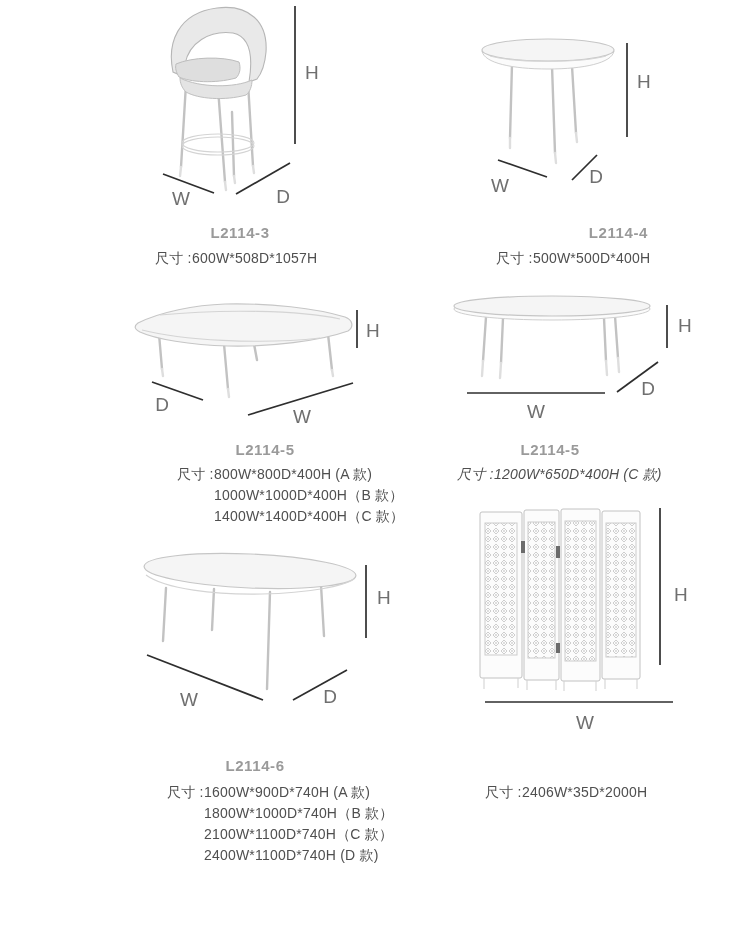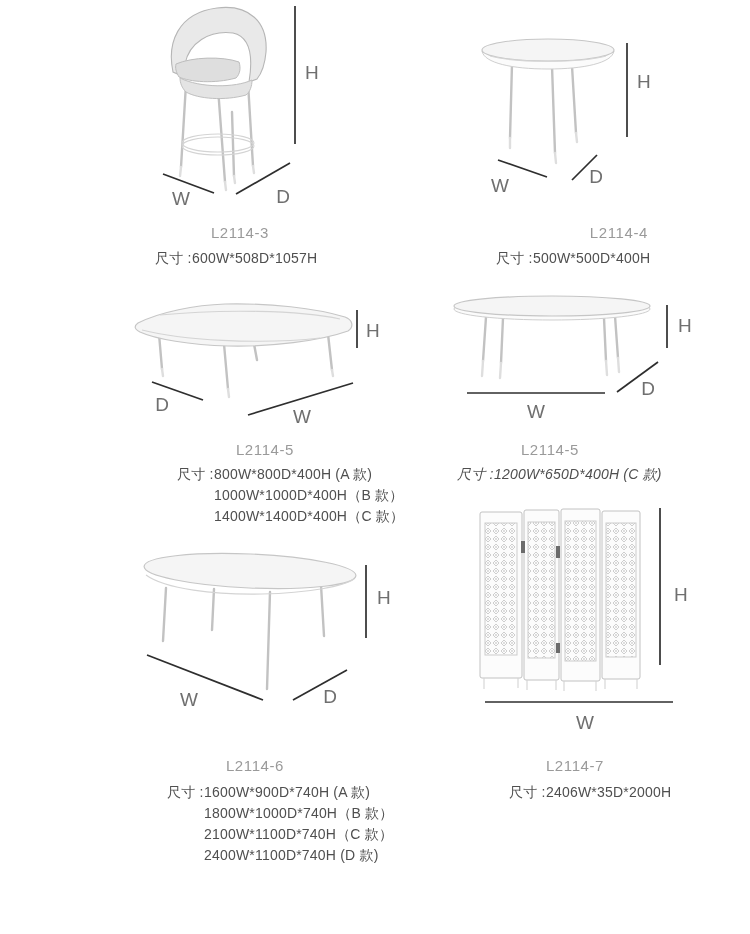--- a/index.html
+++ b/index.html
@@ -1,21 +1,21 @@
 <!DOCTYPE html>
 <html style="--dim_line: #2e2e2e; --label_text: #6f6f6f; --title_text: #9a9a9a; --spec_text: #4f4f4f; --sketch_stroke: #c6c6c6;"><head>
 <meta charset="utf-8">
 <style>
   html,body{margin:0;padding:0;background:#ffffff;}
   .page{position:relative;width:750px;height:934px;background:#ffffff;overflow:hidden;
         font-family:"Liberation Sans","DejaVu Sans",sans-serif;}
   figure.card{position:absolute;margin:0;padding:0;}
   figure.card svg{position:absolute;display:block;}
   .model{position:absolute;font-size:15px;letter-spacing:.6px;color:var(--title_text,#9a9a9a);
-         text-align:center;white-space:nowrap;}
+         text-align:center;white-space:nowrap;font-weight:bold;}
   .specs{position:absolute;font-size:14px;line-height:21px;letter-spacing:.2px;
          color:var(--spec_text,#4f4f4f);white-space:nowrap;}
   .spec-label{display:inline-block;width:37px;}
   .spec-row.cont{padding-left:37px;}
   
   .sk-top{fill:#f5f5f5;stroke:var(--sketch_stroke,#c6c6c6);stroke-width:1.2;}
   .sk-top2{fill:#fbfbfb;stroke:#cfcfcf;stroke-width:1;}
   .sk-leg{stroke:#c2c2c2;stroke-width:2.4;fill:none;stroke-linecap:round;}
   .sk-tip{stroke:#dedede;stroke-width:2.4;fill:none;stroke-linecap:round;}
   .sk-thin{stroke:#d4d4d4;stroke-width:1.1;fill:none;}
@@ -212,19 +212,18 @@
         </g>
         <rect x="61" y="46" width="4" height="12" fill="#6b6b6b"></rect>
         <rect x="96" y="51" width="4" height="12" fill="#6b6b6b"></rect>
         <rect x="96" y="148" width="4" height="10" fill="#6b6b6b"></rect>
       </g>
       <line class="dim" x1="200" y1="13" x2="200" y2="170"></line>
       <text class="dimlabel" x="214" y="106">H</text>
       <line class="dim" x1="25" y1="207" x2="213" y2="207"></line>
       <text class="dimlabel" x="125" y="234" text-anchor="middle">W</text>
     </svg>
-    <div class="model" style="left:20px;top:262px;width:190px;">L2114-7</div>
-    <div class="specs" style="left:25px;top:287px;margin-left:24px;">
+    <div class="specs" style="left:25px;top:287px;">
       <div class="spec-row"><span class="spec-label">尺寸 :</span><span>2406W*35D*2000H</span></div>
     </div>
   </figure>
 
 </div>
 
 </body></html>

